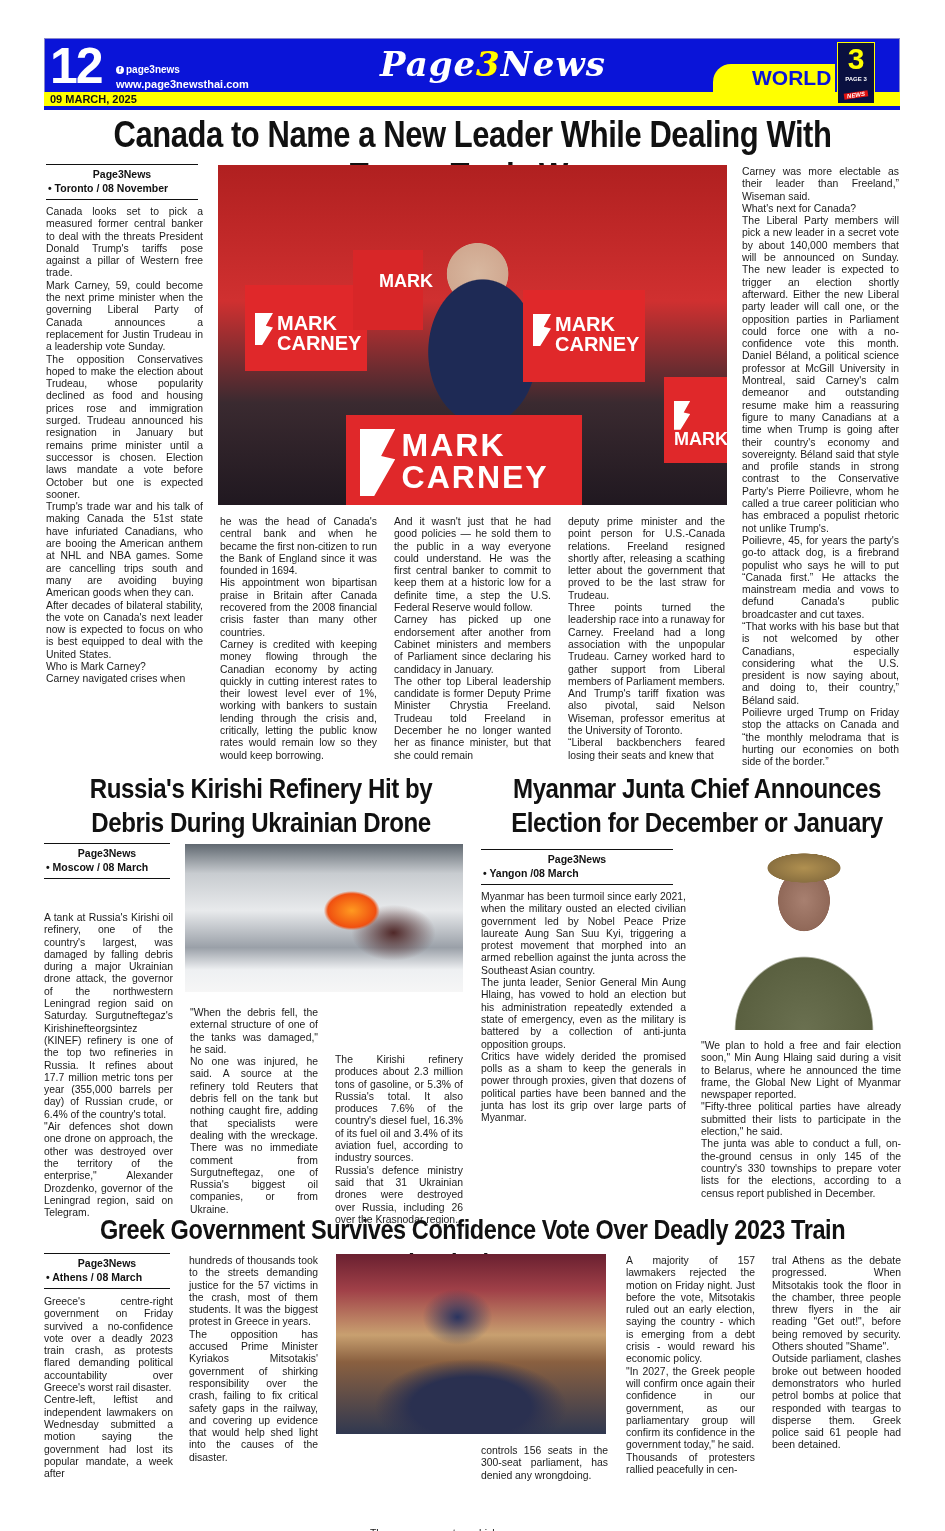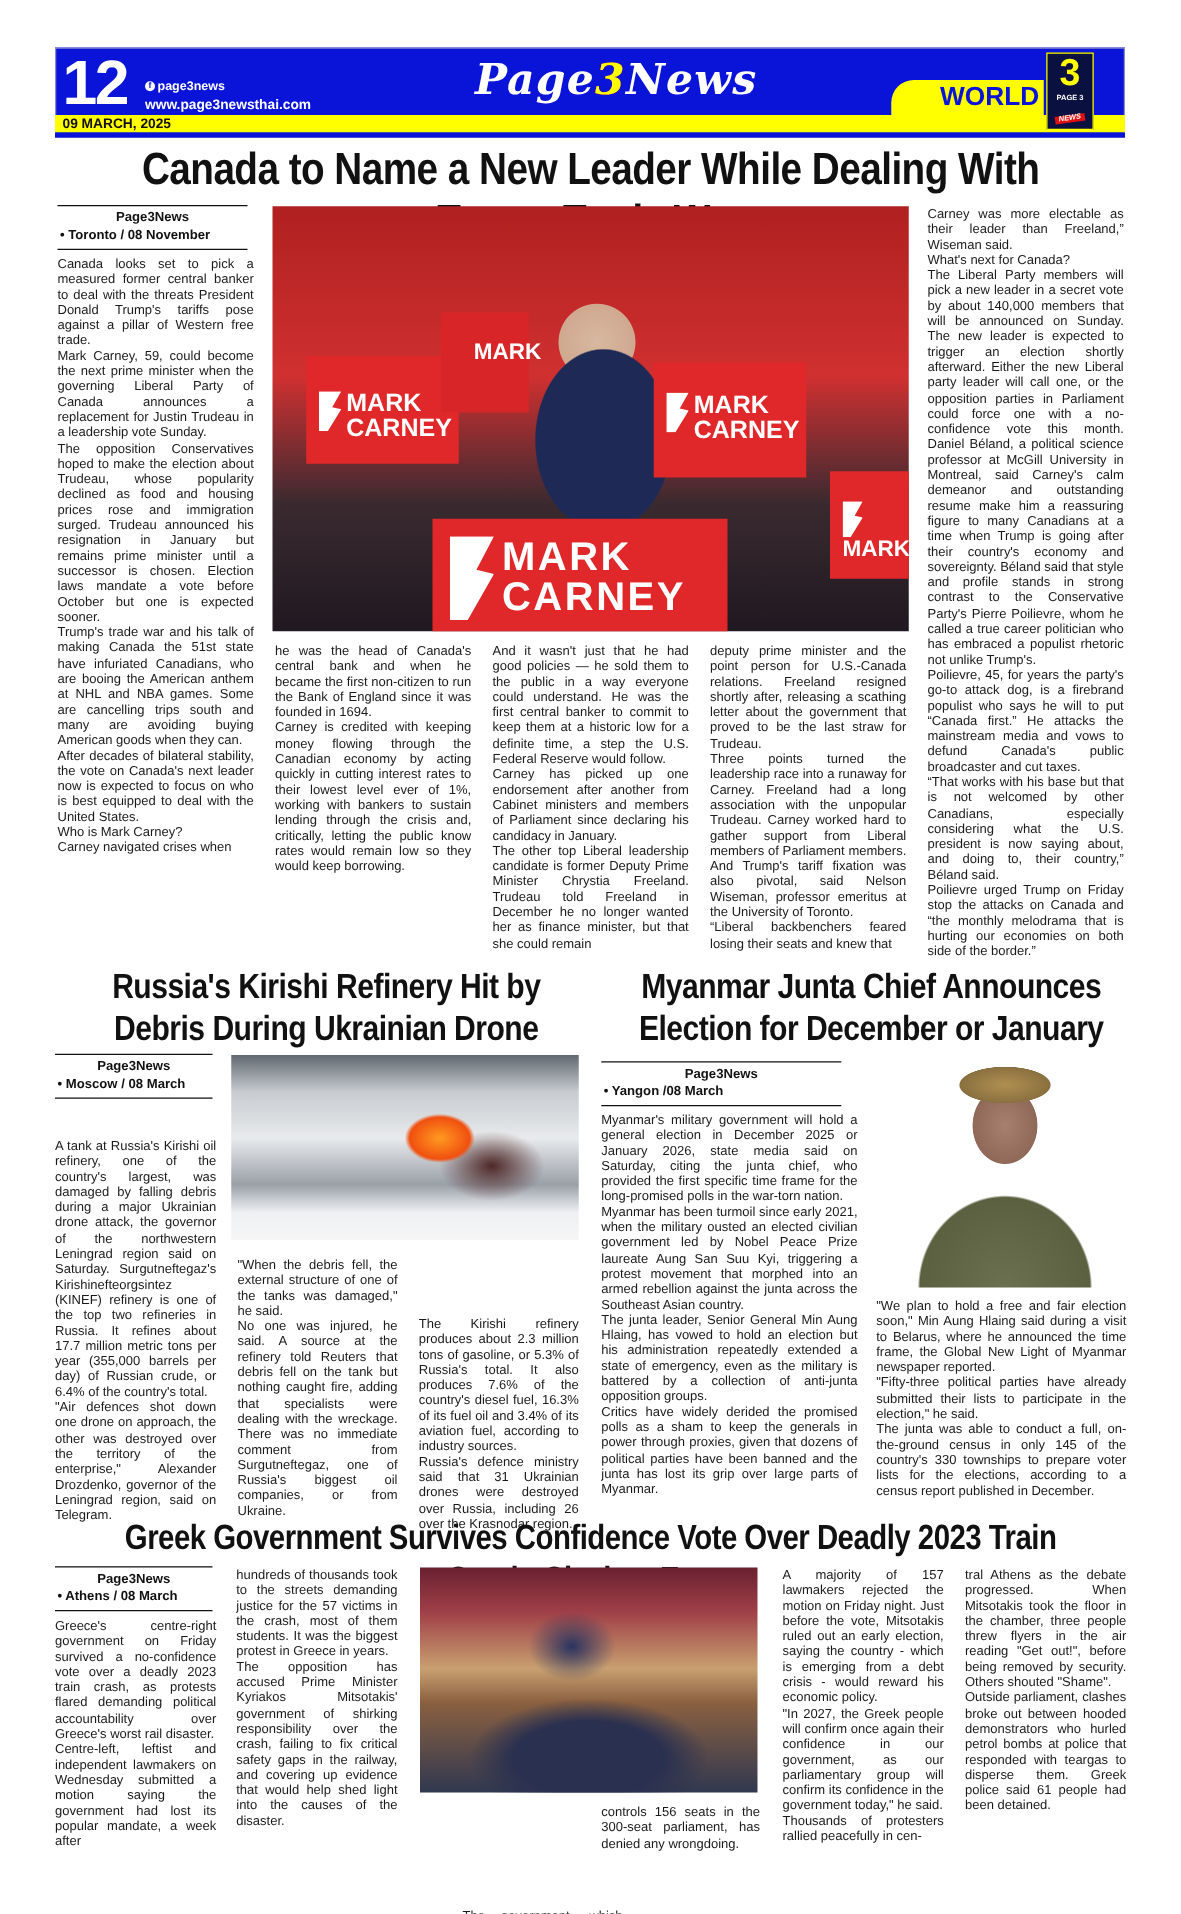--- a/index.html
+++ b/index.html
@@ -108,20 +108,21 @@
   <p>Mark Carney, 59, could become the next prime minister when the governing Liberal Party of Canada announces a replacement for Justin Trudeau in a leadership vote Sunday.</p>
   <p>The opposition Conservatives hoped to make the election about Trudeau, whose popularity declined as food and housing prices rose and immigration surged. Trudeau announced his resignation in January but remains prime minister until a successor is chosen. Election laws mandate a vote before October but one is expected sooner.</p>
   <p>Trump's trade war and his talk of making Canada the 51st state have infuriated Canadians, who are booing the American anthem at NHL and NBA games. Some are cancelling trips south and many are avoiding buying American goods when they can.</p>
   <p>After decades of bilateral stability, the vote on Canada's next leader now is expected to focus on who is best equipped to deal with the United States.</p>
   <p>Who is Mark Carney?</p>
   <p>Carney navigated crises when</p>
 </div>
 
 <div class="abs col" style="left:220px; top:516px; width:157px;">
   <p>he was the head of Canada's central bank and when he became the first non-citizen to run the Bank of England since it was founded in 1694.</p>
+  <p>His appointment won bipartisan praise in Britain after Canada recovered from the 2008 financial crisis faster than many other countries.</p>
   <p>Carney is credited with keeping money flowing through the Canadian economy by acting quickly in cutting interest rates to their lowest level ever of 1%, working with bankers to sustain lending through the crisis and, critically, letting the public know rates would remain low so they would keep borrowing.</p>
 </div>
 
 <div class="abs col" style="left:394px; top:516px; width:157px;">
   <p>And it wasn't just that he had good policies — he sold them to the public in a way everyone could understand. He was the first central banker to commit to keep them at a historic low for a definite time, a step the U.S. Federal Reserve would follow.</p>
   <p>Carney has picked up one endorsement after another from Cabinet ministers and members of Parliament since declaring his candidacy in January.</p>
   <p>The other top Liberal leadership candidate is former Deputy Prime Minister Chrystia Freeland. Trudeau told Freeland in December he no longer wanted her as finance minister, but that she could remain</p>
 </div>
 
 <div class="abs col" style="left:568px; top:516px; width:157px;">
@@ -166,21 +167,20 @@
 <h2 class="abs hl hl-myanmar"><span>Myanmar Junta Chief Announces</span><br><span>Election for December or January</span></h2>
 
 <div class="abs byline" style="left:481px; top:849px; width:192px;">
   <span class="src">Page3News</span>
   <span class="loc">• Yangon  /08 March</span>
 </div>
 
 <div class="abs photo ph-general"></div>
 
 <div class="abs col" style="left:481px; top:891px; width:205px;">
-  <p>Myanmar's military government will hold a general election in December 2025 or January 2026, state media said on Saturday, citing the junta chief, who provided the first specific time frame for the long-promised polls in the war-torn nation.</p>
   <p>Myanmar has been turmoil since early 2021, when the military ousted an elected civilian government led by Nobel Peace Prize laureate Aung San Suu Kyi, triggering a protest movement that morphed into an armed rebellion against the junta across the Southeast Asian country.</p>
   <p>The junta leader, Senior General Min Aung Hlaing, has vowed to hold an election but his administration repeatedly extended a state of emergency, even as the military is battered by a collection of anti-junta opposition groups.</p>
   <p>Critics have widely derided the promised polls as a sham to keep the generals in power through proxies, given that dozens of political parties have been banned and the junta has lost its grip over large parts of Myanmar.</p>
 </div>
 
 <div class="abs col" style="left:701px; top:1040px; width:200px;">
   <p>"We plan to hold a free and fair election soon," Min Aung Hlaing said during a visit to Belarus, where he announced the time frame, the Global New Light of Myanmar newspaper reported.</p>
   <p>"Fifty-three political parties have already submitted their lists to participate in the election," he said.</p>
   <p>The junta was able to conduct a full, on-the-ground census in only 145 of the country's 330 townships to prepare voter lists for the elections, according to a census report published in December.</p>
 </div>

